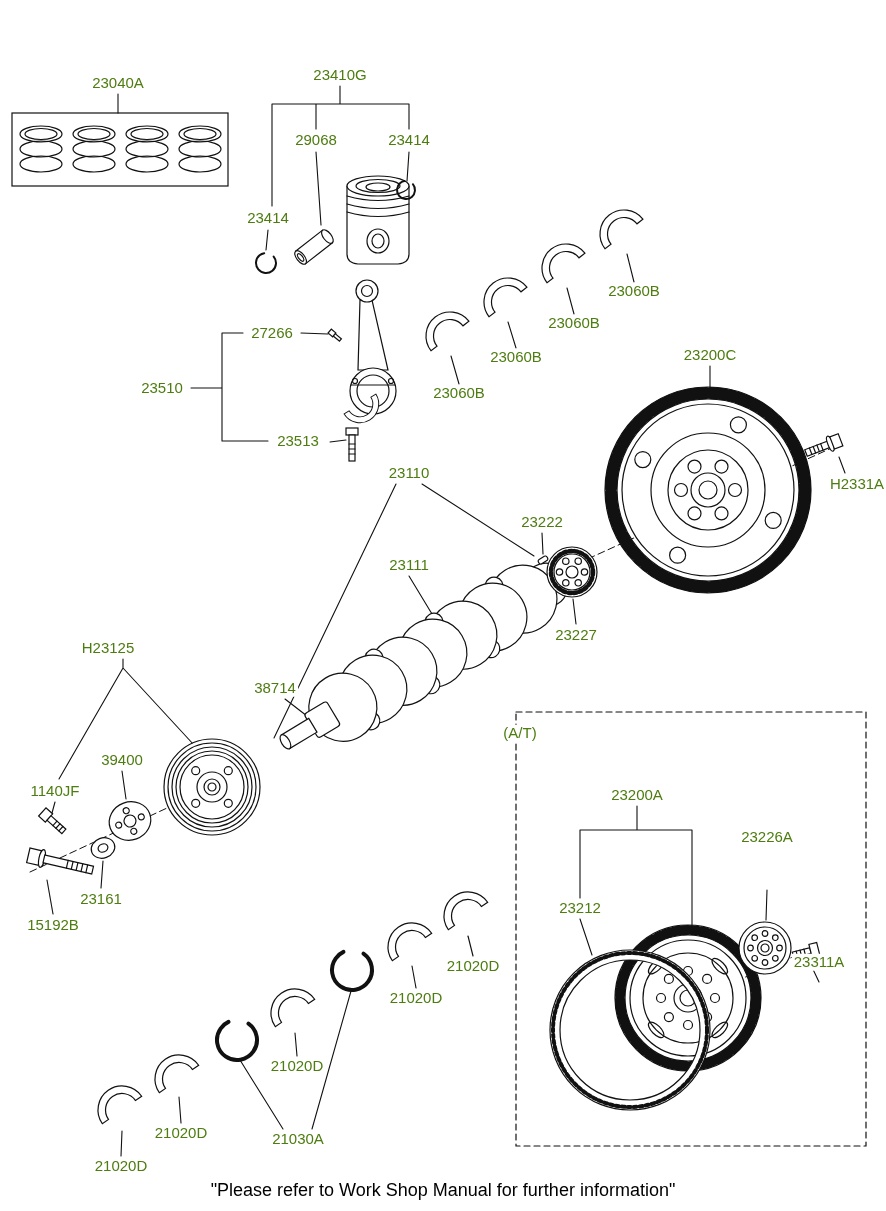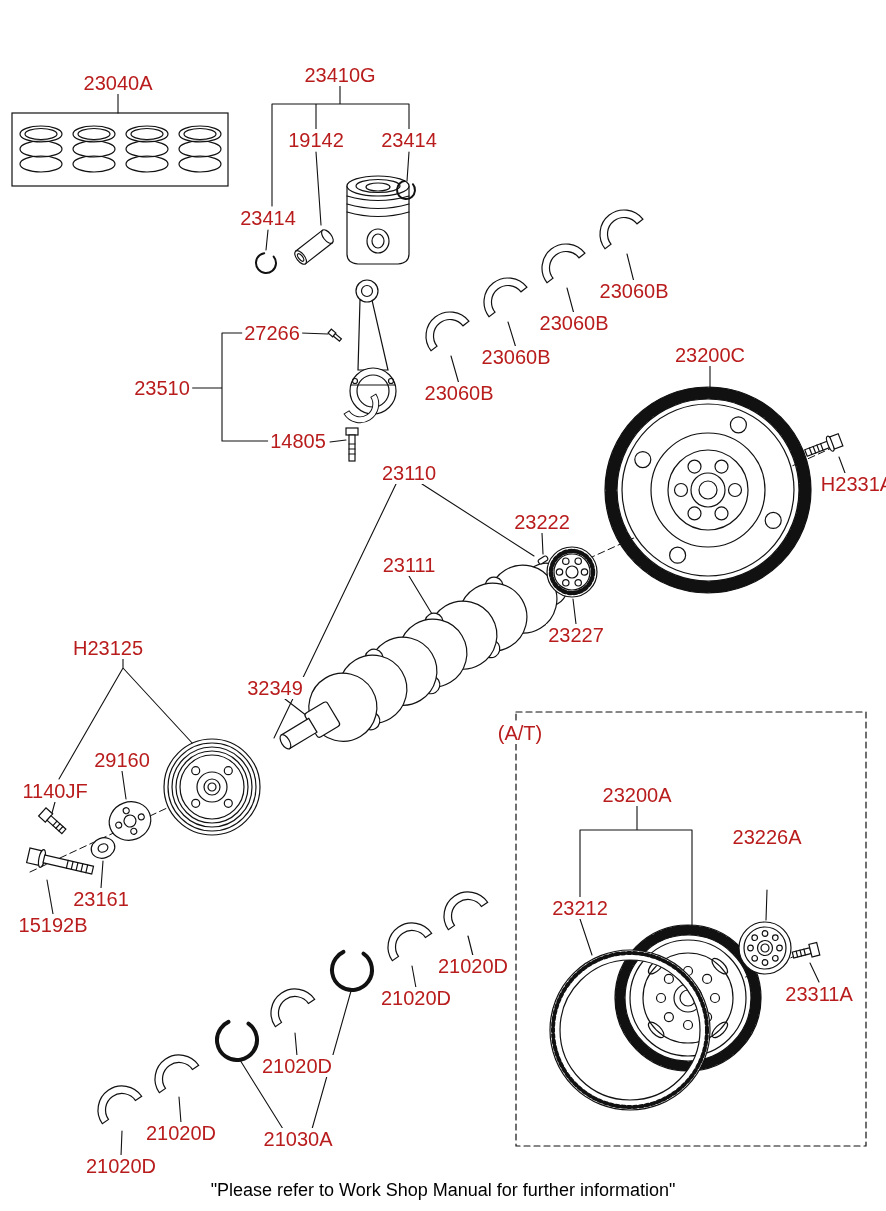--- a/index.html
+++ b/index.html
@@ -2,22 +2,22 @@
 <html><head>
 <meta charset="utf-8">
 <style>
   * { margin:0; padding:0; box-sizing:border-box; }
   html,body { background:#fff; }
   body { font-family:"Liberation Sans", sans-serif; color:#000; }
   .stage { position:relative; width:886px; height:1211px; background:#fff; overflow:hidden; }
   .diagram-svg { position:absolute; left:0; top:0; }
   .part-label {
     position:absolute; transform:translate(-50%,-50%);
-    font-size:20px; line-height:1.1; white-space:nowrap;
-    background:#fff; padding:0 2px; color:#b91c1c;
+    font-size:15px; line-height:1.1; white-space:nowrap;
+    background:#fff; padding:0 2px; color:#4d7c0f;
   }
   .footer-note {
     position:absolute; left:0; top:1180px; width:100%;
     text-align:center; font-size:18px; color:#000;
   }
 </style>
 </head>
 <body>
 
 <div class="stage">
@@ -320,49 +320,49 @@
 
     <g transform="translate(793,955) rotate(-14)">
       <rect x="0" y="-3" width="18" height="6" fill="#fff"></rect>
       <path d="M4,-3 V3 M8,-3 V3 M12,-3 V3"></path>
       <rect x="18" y="-6.5" width="8" height="13" fill="#fff"></rect>
     </g>
   </svg>
 
   <div class="part-label" style="left:118px;top:83px">23040A</div>
   <div class="part-label" style="left:340px;top:75px">23410G</div>
-  <div class="part-label" style="left:316px;top:140px">19142</div>
+  <div class="part-label" style="left:316px;top:140px">29068</div>
   <div class="part-label" style="left:409px;top:140px">23414</div>
   <div class="part-label" style="left:268px;top:218px">23414</div>
   <div class="part-label" style="left:272px;top:333px">27266</div>
   <div class="part-label" style="left:162px;top:388px">23510</div>
-  <div class="part-label" style="left:298px;top:441px">14805</div>
+  <div class="part-label" style="left:298px;top:441px">23513</div>
   <div class="part-label" style="left:459px;top:393px">23060B</div>
   <div class="part-label" style="left:516px;top:357px">23060B</div>
   <div class="part-label" style="left:574px;top:323px">23060B</div>
   <div class="part-label" style="left:634px;top:291px">23060B</div>
   <div class="part-label" style="left:710px;top:355px">23200C</div>
   <div class="part-label" style="left:857px;top:484px">H2331A</div>
   <div class="part-label" style="left:409px;top:473px">23110</div>
   <div class="part-label" style="left:542px;top:522px">23222</div>
   <div class="part-label" style="left:409px;top:565px">23111</div>
   <div class="part-label" style="left:576px;top:635px">23227</div>
-  <div class="part-label" style="left:275px;top:688px">32349</div>
+  <div class="part-label" style="left:275px;top:688px">38714</div>
   <div class="part-label" style="left:108px;top:648px">H23125</div>
-  <div class="part-label" style="left:122px;top:760px">29160</div>
+  <div class="part-label" style="left:122px;top:760px">39400</div>
   <div class="part-label" style="left:55px;top:791px">1140JF</div>
   <div class="part-label" style="left:101px;top:899px">23161</div>
   <div class="part-label" style="left:53px;top:925px">15192B</div>
   <div class="part-label" style="left:473px;top:966px">21020D</div>
   <div class="part-label" style="left:416px;top:998px">21020D</div>
   <div class="part-label" style="left:297px;top:1066px">21020D</div>
   <div class="part-label" style="left:181px;top:1133px">21020D</div>
   <div class="part-label" style="left:121px;top:1166px">21020D</div>
   <div class="part-label" style="left:298px;top:1139px">21030A</div>
   <div class="part-label" style="left:520px;top:733px">(A/T)</div>
   <div class="part-label" style="left:637px;top:795px">23200A</div>
   <div class="part-label" style="left:580px;top:908px">23212</div>
   <div class="part-label" style="left:767px;top:837px">23226A</div>
-  <div class="part-label" style="left:819px;top:994px">23311A</div>
+  <div class="part-label" style="left:819px;top:962px">23311A</div>
 
   <div class="footer-note">"Please refer to Work Shop Manual for further information"</div>
 
 </div>
 
 </body></html>

